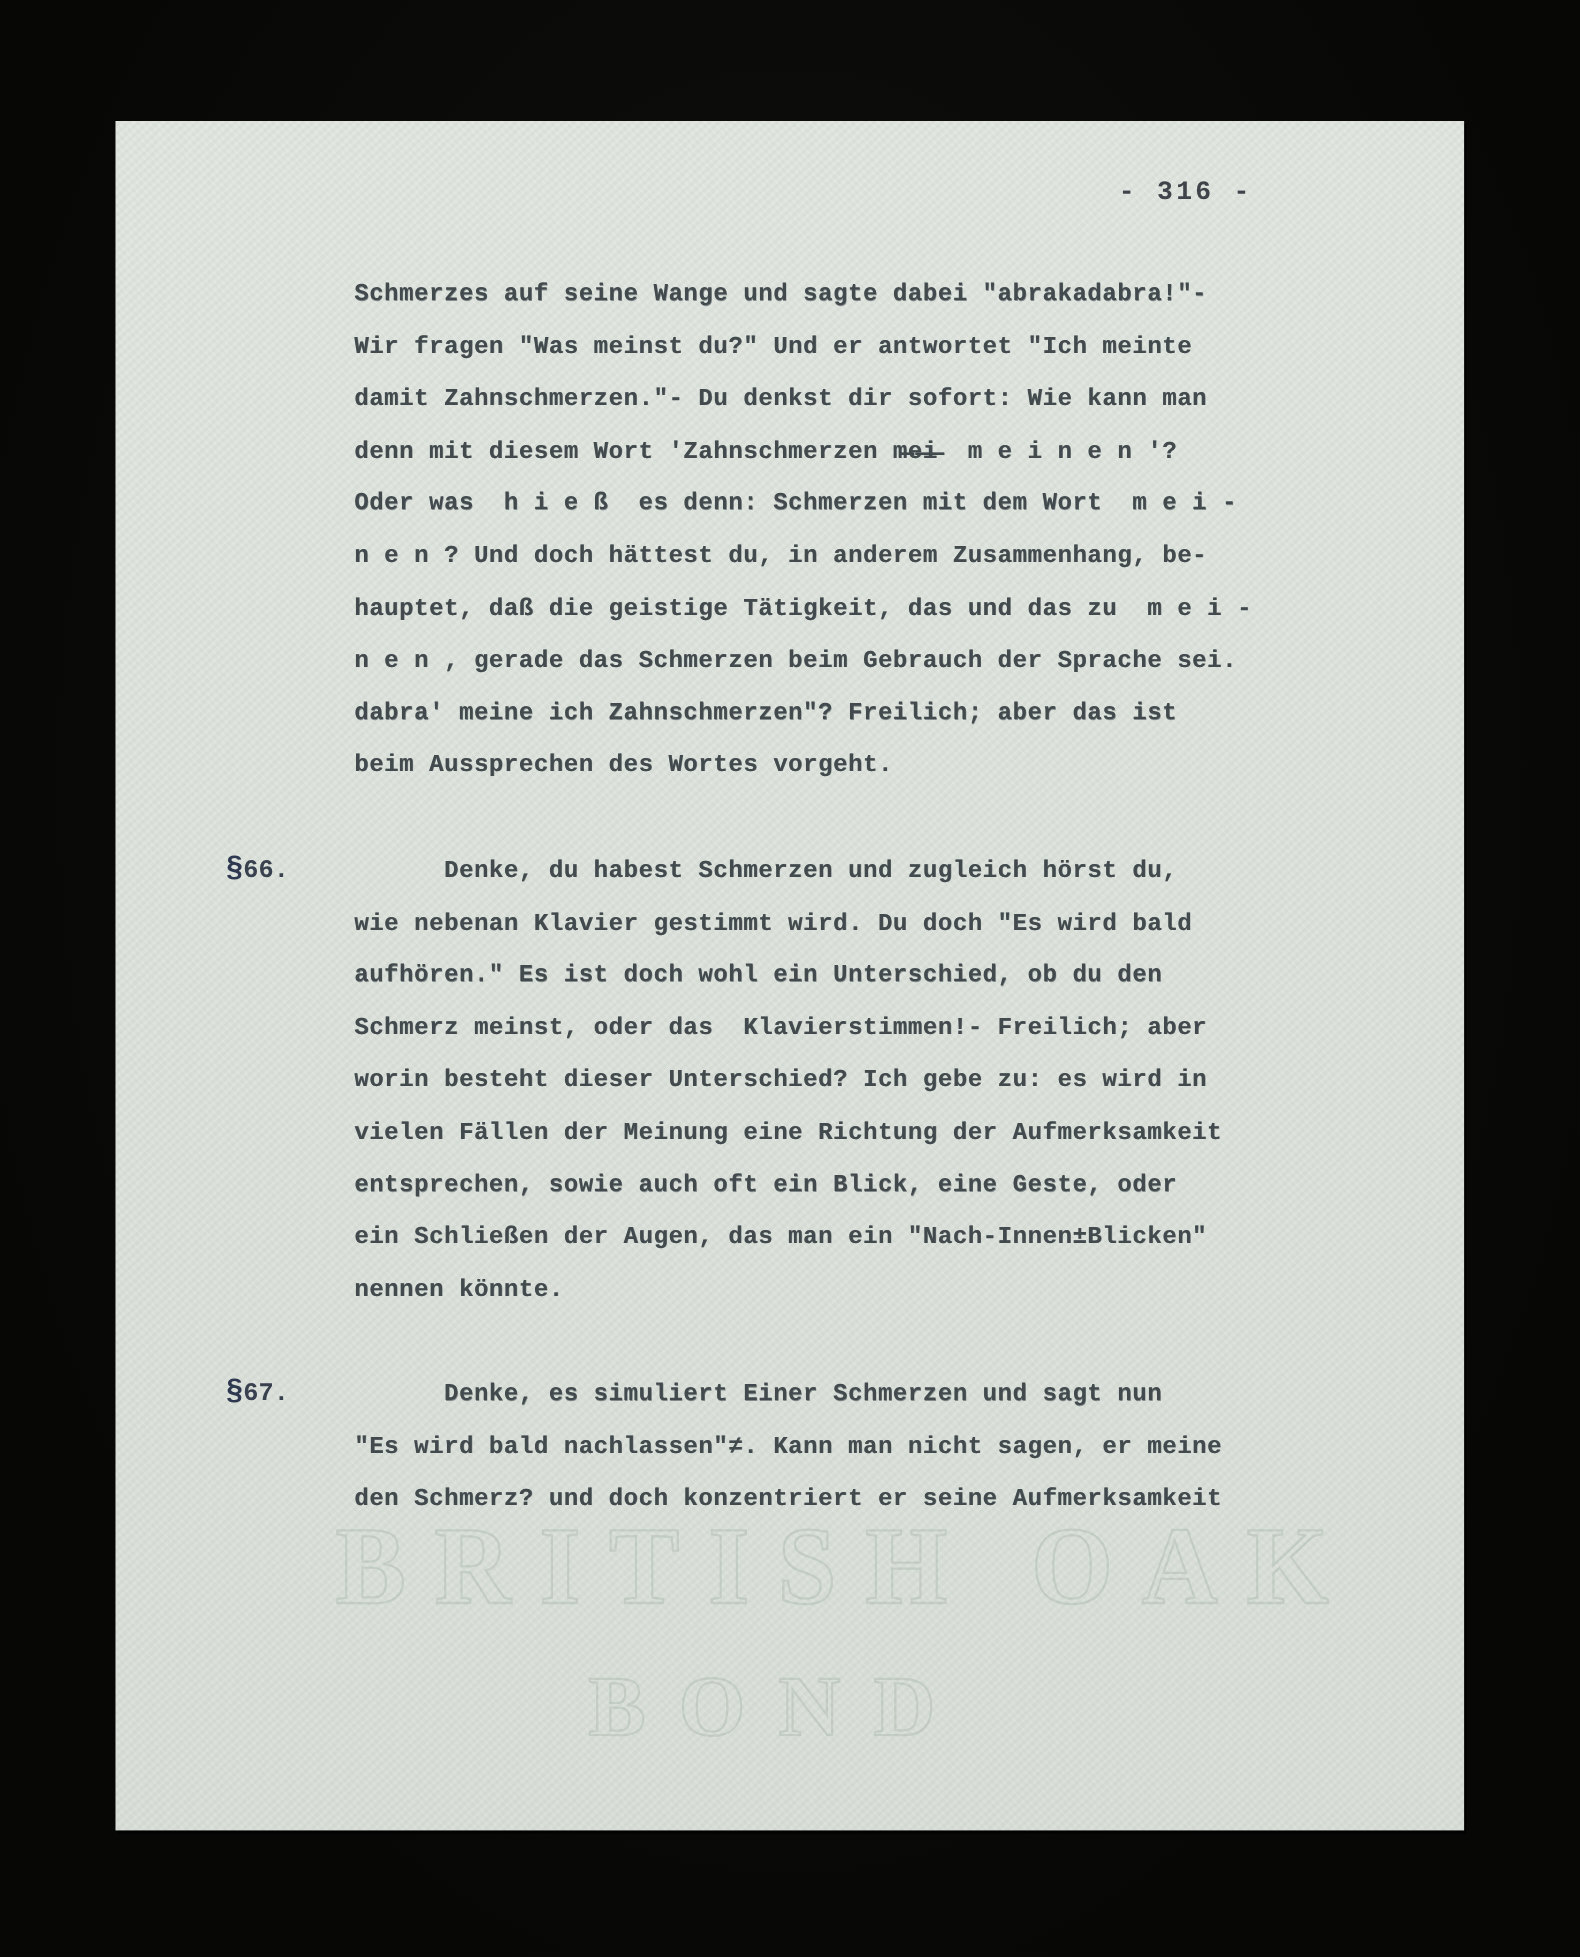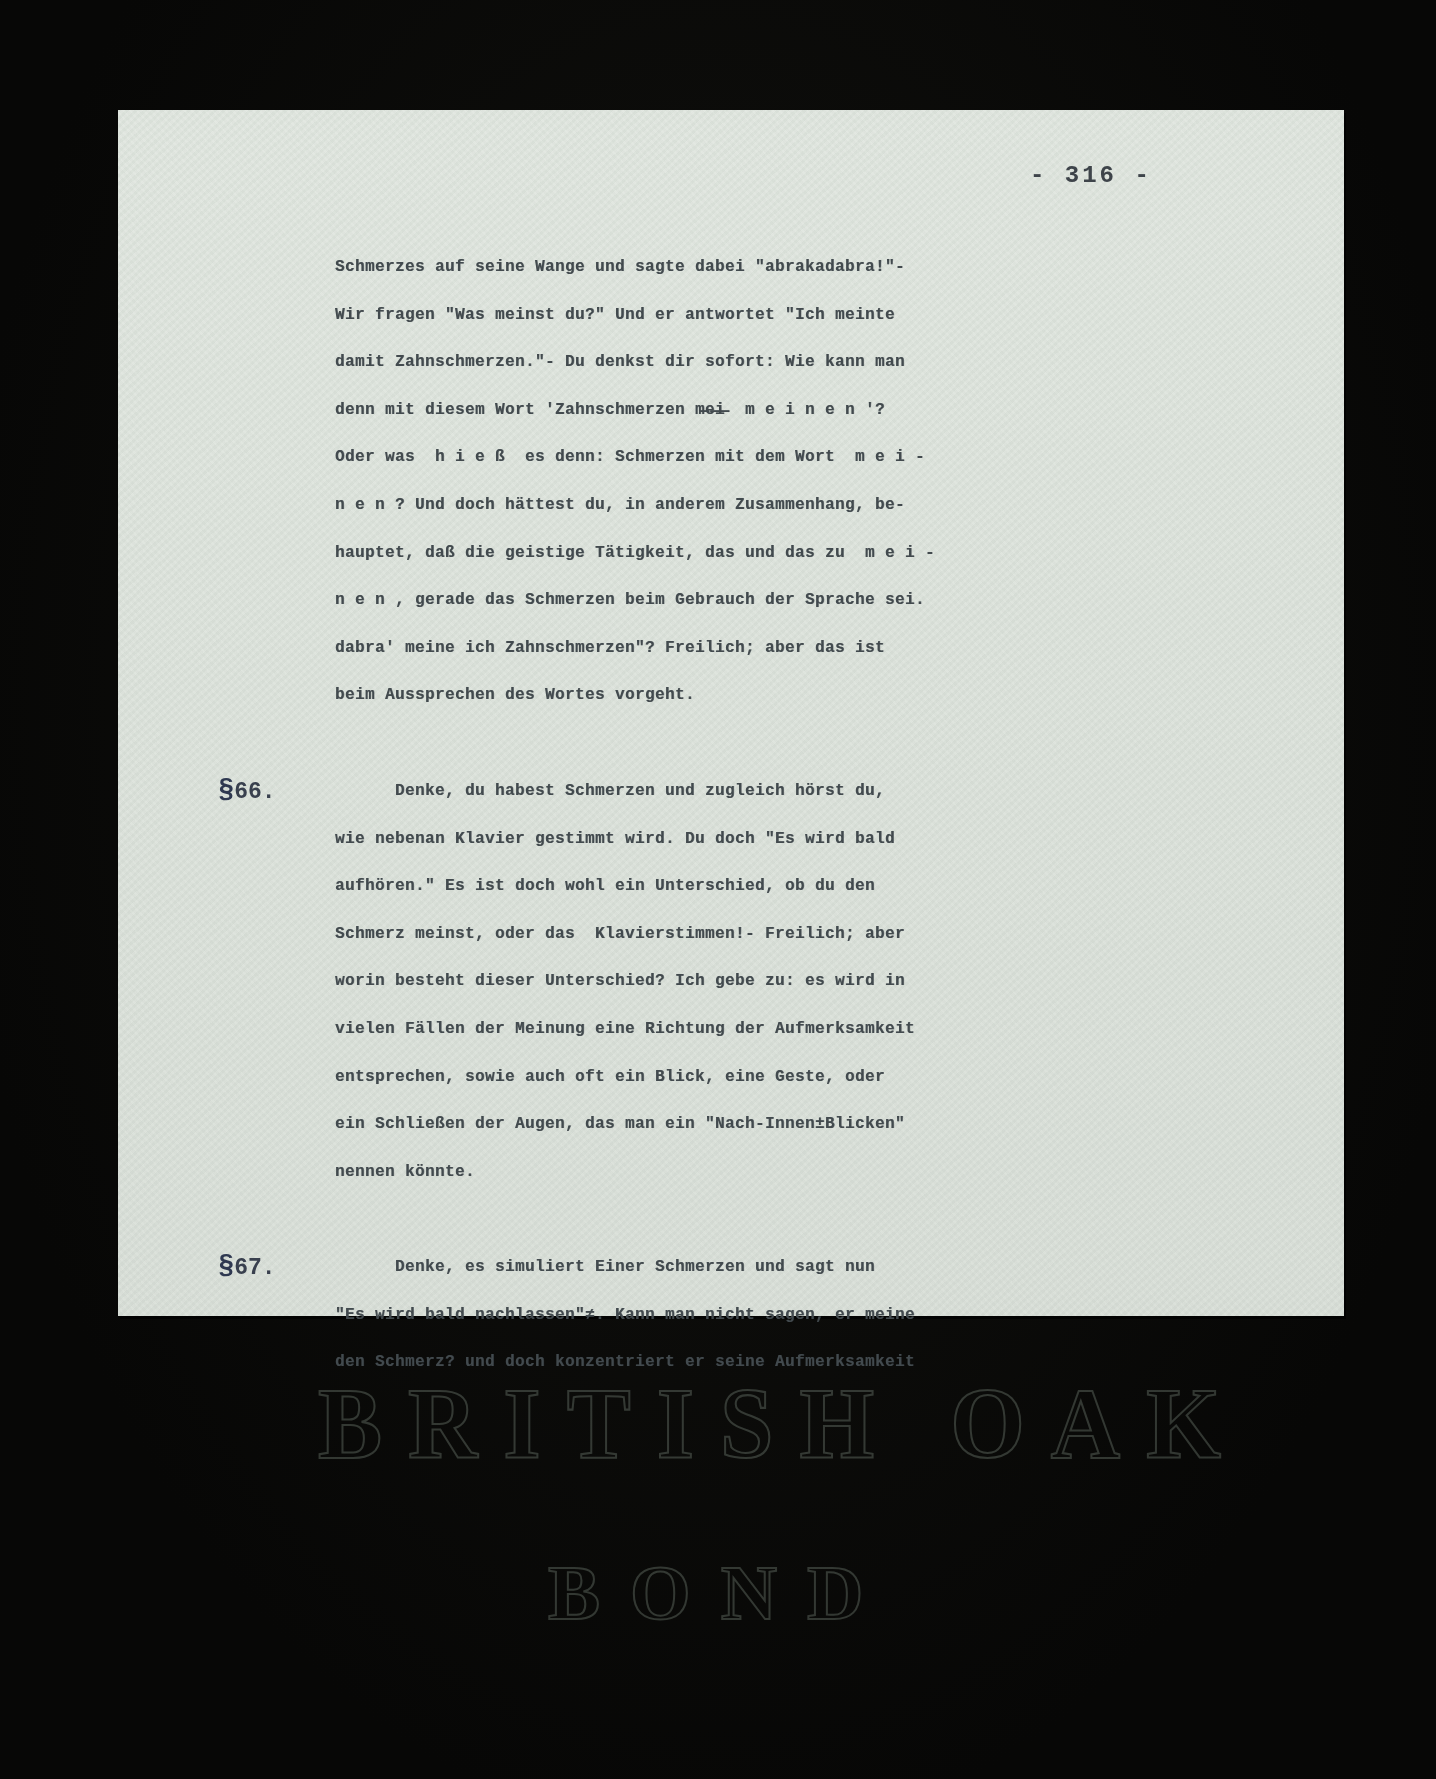--- a/index.html
+++ b/index.html
@@ -11,24 +11,24 @@
   .stage {
     position: relative;
     width: 1436px;
     height: 1779px;
     background:
       radial-gradient(ellipse at 50% 40%, #11110e 0%, #070706 75%);
     overflow: hidden;
   }
   .paper {
     position: absolute;
-    left: 118px;
+    left: 105px;
     top: 110px;
     width: 1226px;
-    height: 1206px;
+    height: 1554px;
     background:
       repeating-linear-gradient(47deg, rgba(255,255,255,0.035) 0 2px, rgba(0,0,0,0.012) 2px 5px),
       repeating-linear-gradient(-43deg, rgba(120,140,125,0.05) 0 3px, rgba(255,255,255,0.02) 3px 6px),
       linear-gradient(175deg, #e1e7e0 0%, #dde3dc 45%, #d9dfd8 100%);
     box-shadow: 2px 3px 0 rgba(0,0,0,0.65);
   }
   .page-number {
     position: absolute;
     top: 52px;
     left: 912px;
@@ -55,21 +55,20 @@
     left: 200px;
     font-size: 96px;
     letter-spacing: 26px;
     transform: scaleY(1.05);
   }
   .watermark.line2 {
     top: 1396px;
     left: 430px;
     font-size: 78px;
     letter-spacing: 30px;
-    margin-top: 42px;
   }
   .body-text {
     position: absolute;
     z-index: 1;
     left: 100px;
     top: 134px;
     width: 1030px;
   }
   .paragraph {
     position: relative;
@@ -87,21 +86,21 @@
     font-weight: bold;
     color: #39404e;
     white-space: pre;
   }
   .marker .sym {
     color: #2e3850;
     font-size: 27px;
   }
   .text-line {
     line-height: 47.6px;
-    font-size: 16px;
+    font-size: 22px;
     font-weight: bold;
     letter-spacing: 0.4px;
     color: #424a4e;
     white-space: pre;
     text-shadow: 0.4px 0.3px 0.5px rgba(62,70,76,0.55);
   }
 </style>
 </head>
 <body>
 

